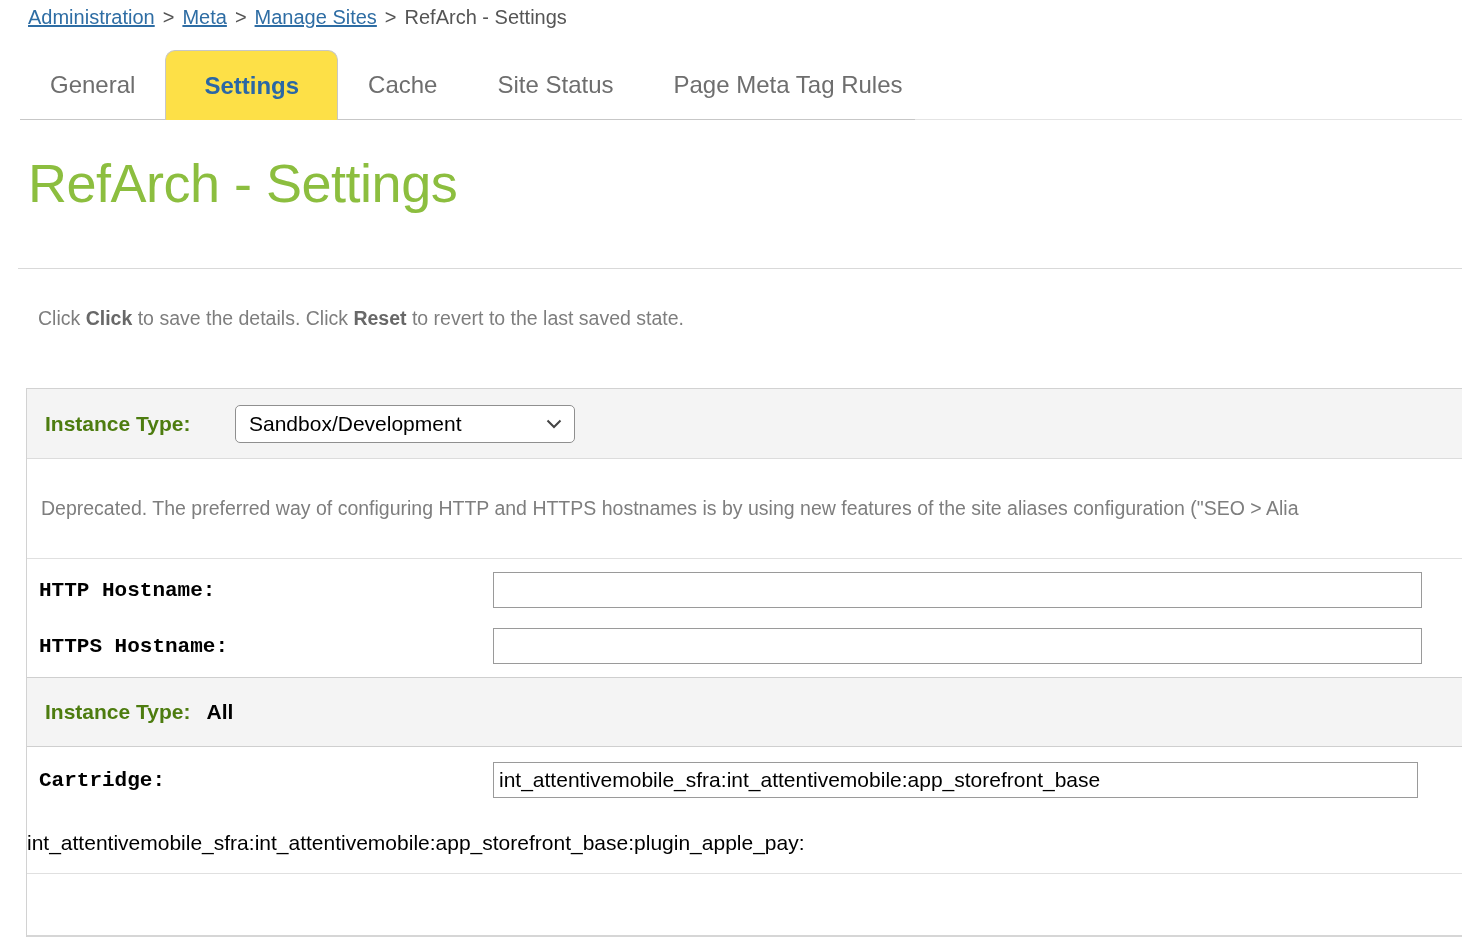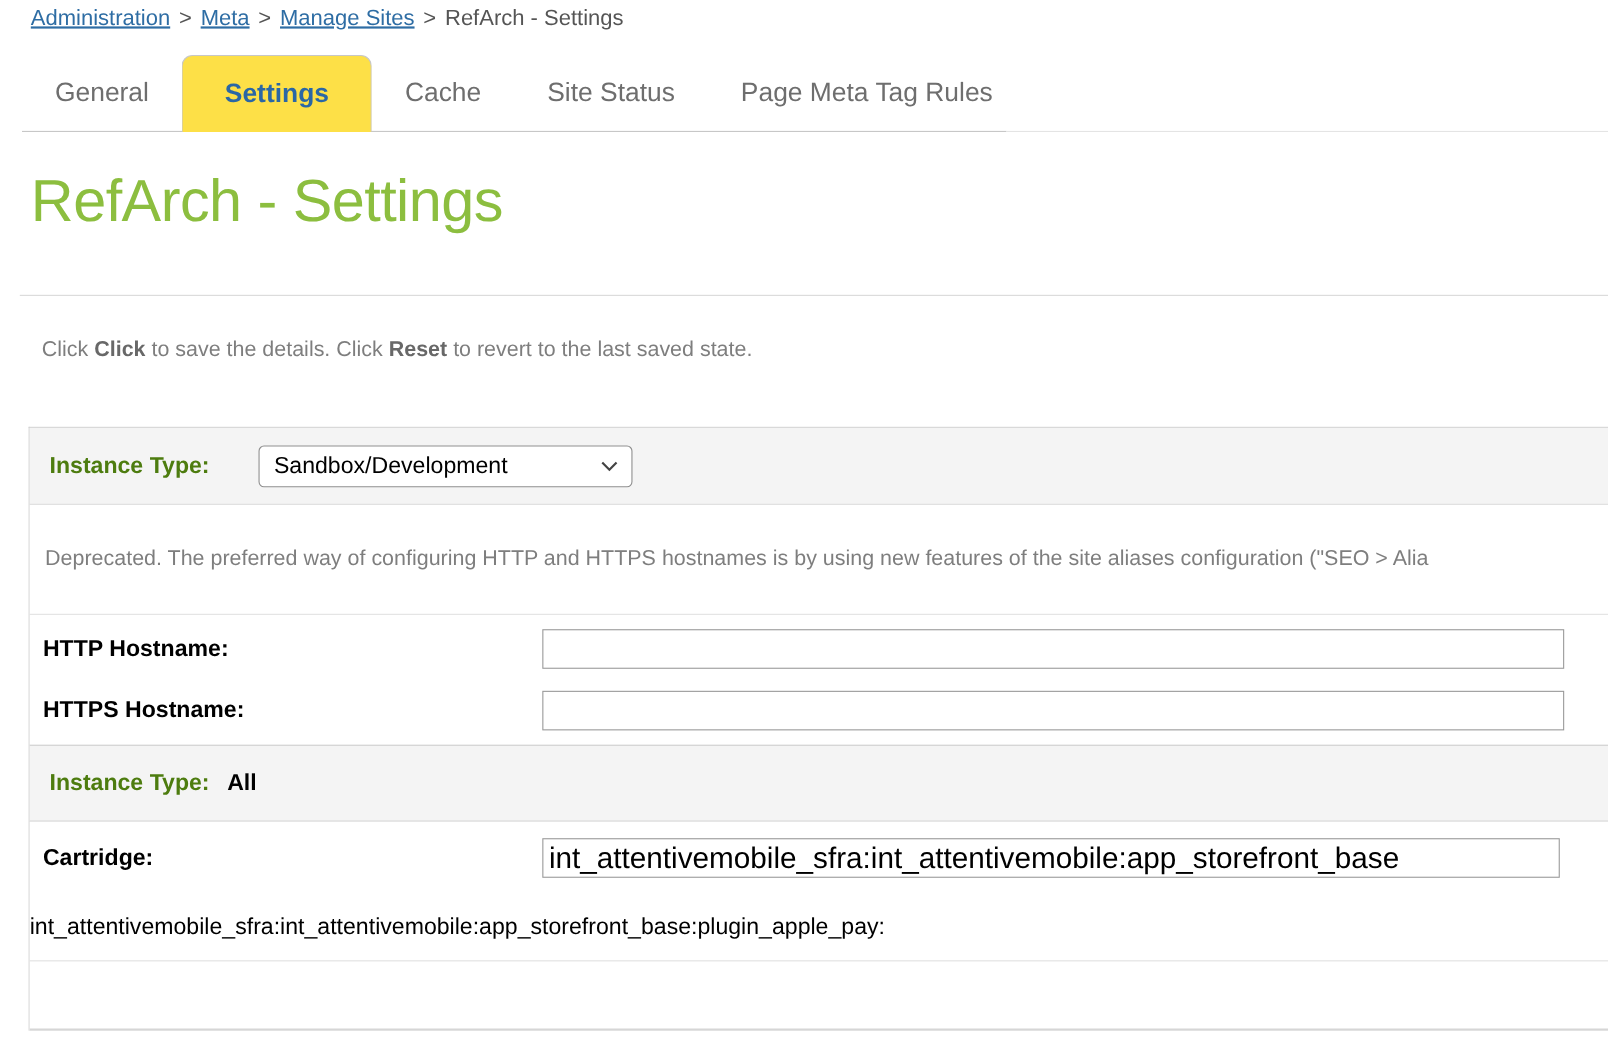--- a/index.html
+++ b/index.html
@@ -114,27 +114,28 @@
     border-bottom: 1px solid #e0e0e0;
     background: #fff;
   }
 
   .row-hosts { padding: 3px 0; background: #fff; }
   .field-row { height: 56px; display: flex; align-items: center; }
   .field-label {
     width: 466px; padding-left: 12px;
     font-weight: bold; font-size: 21px; color: #000;
     flex: none;
+    font-family: Liberation Mono, monospace;
   }
   .text-input {
     width: 929px; height: 36px;
     border: 1px solid #9a9a9a;
     background: #fff;
     font-family: "Liberation Sans", sans-serif;
-    font-size: 27px; color: #000;
+    font-size: 21px; color: #000;
     padding: 0 5px;
     outline: none;
   }
 
   .row-instance-all {
     height: 70px; background: var(--row-gray, #f4f4f4);
     border-top: 1px solid #cfcfcf;
     border-bottom: 1px solid #cfcfcf;
     display: flex; align-items: center;
     padding-left: 18px;

